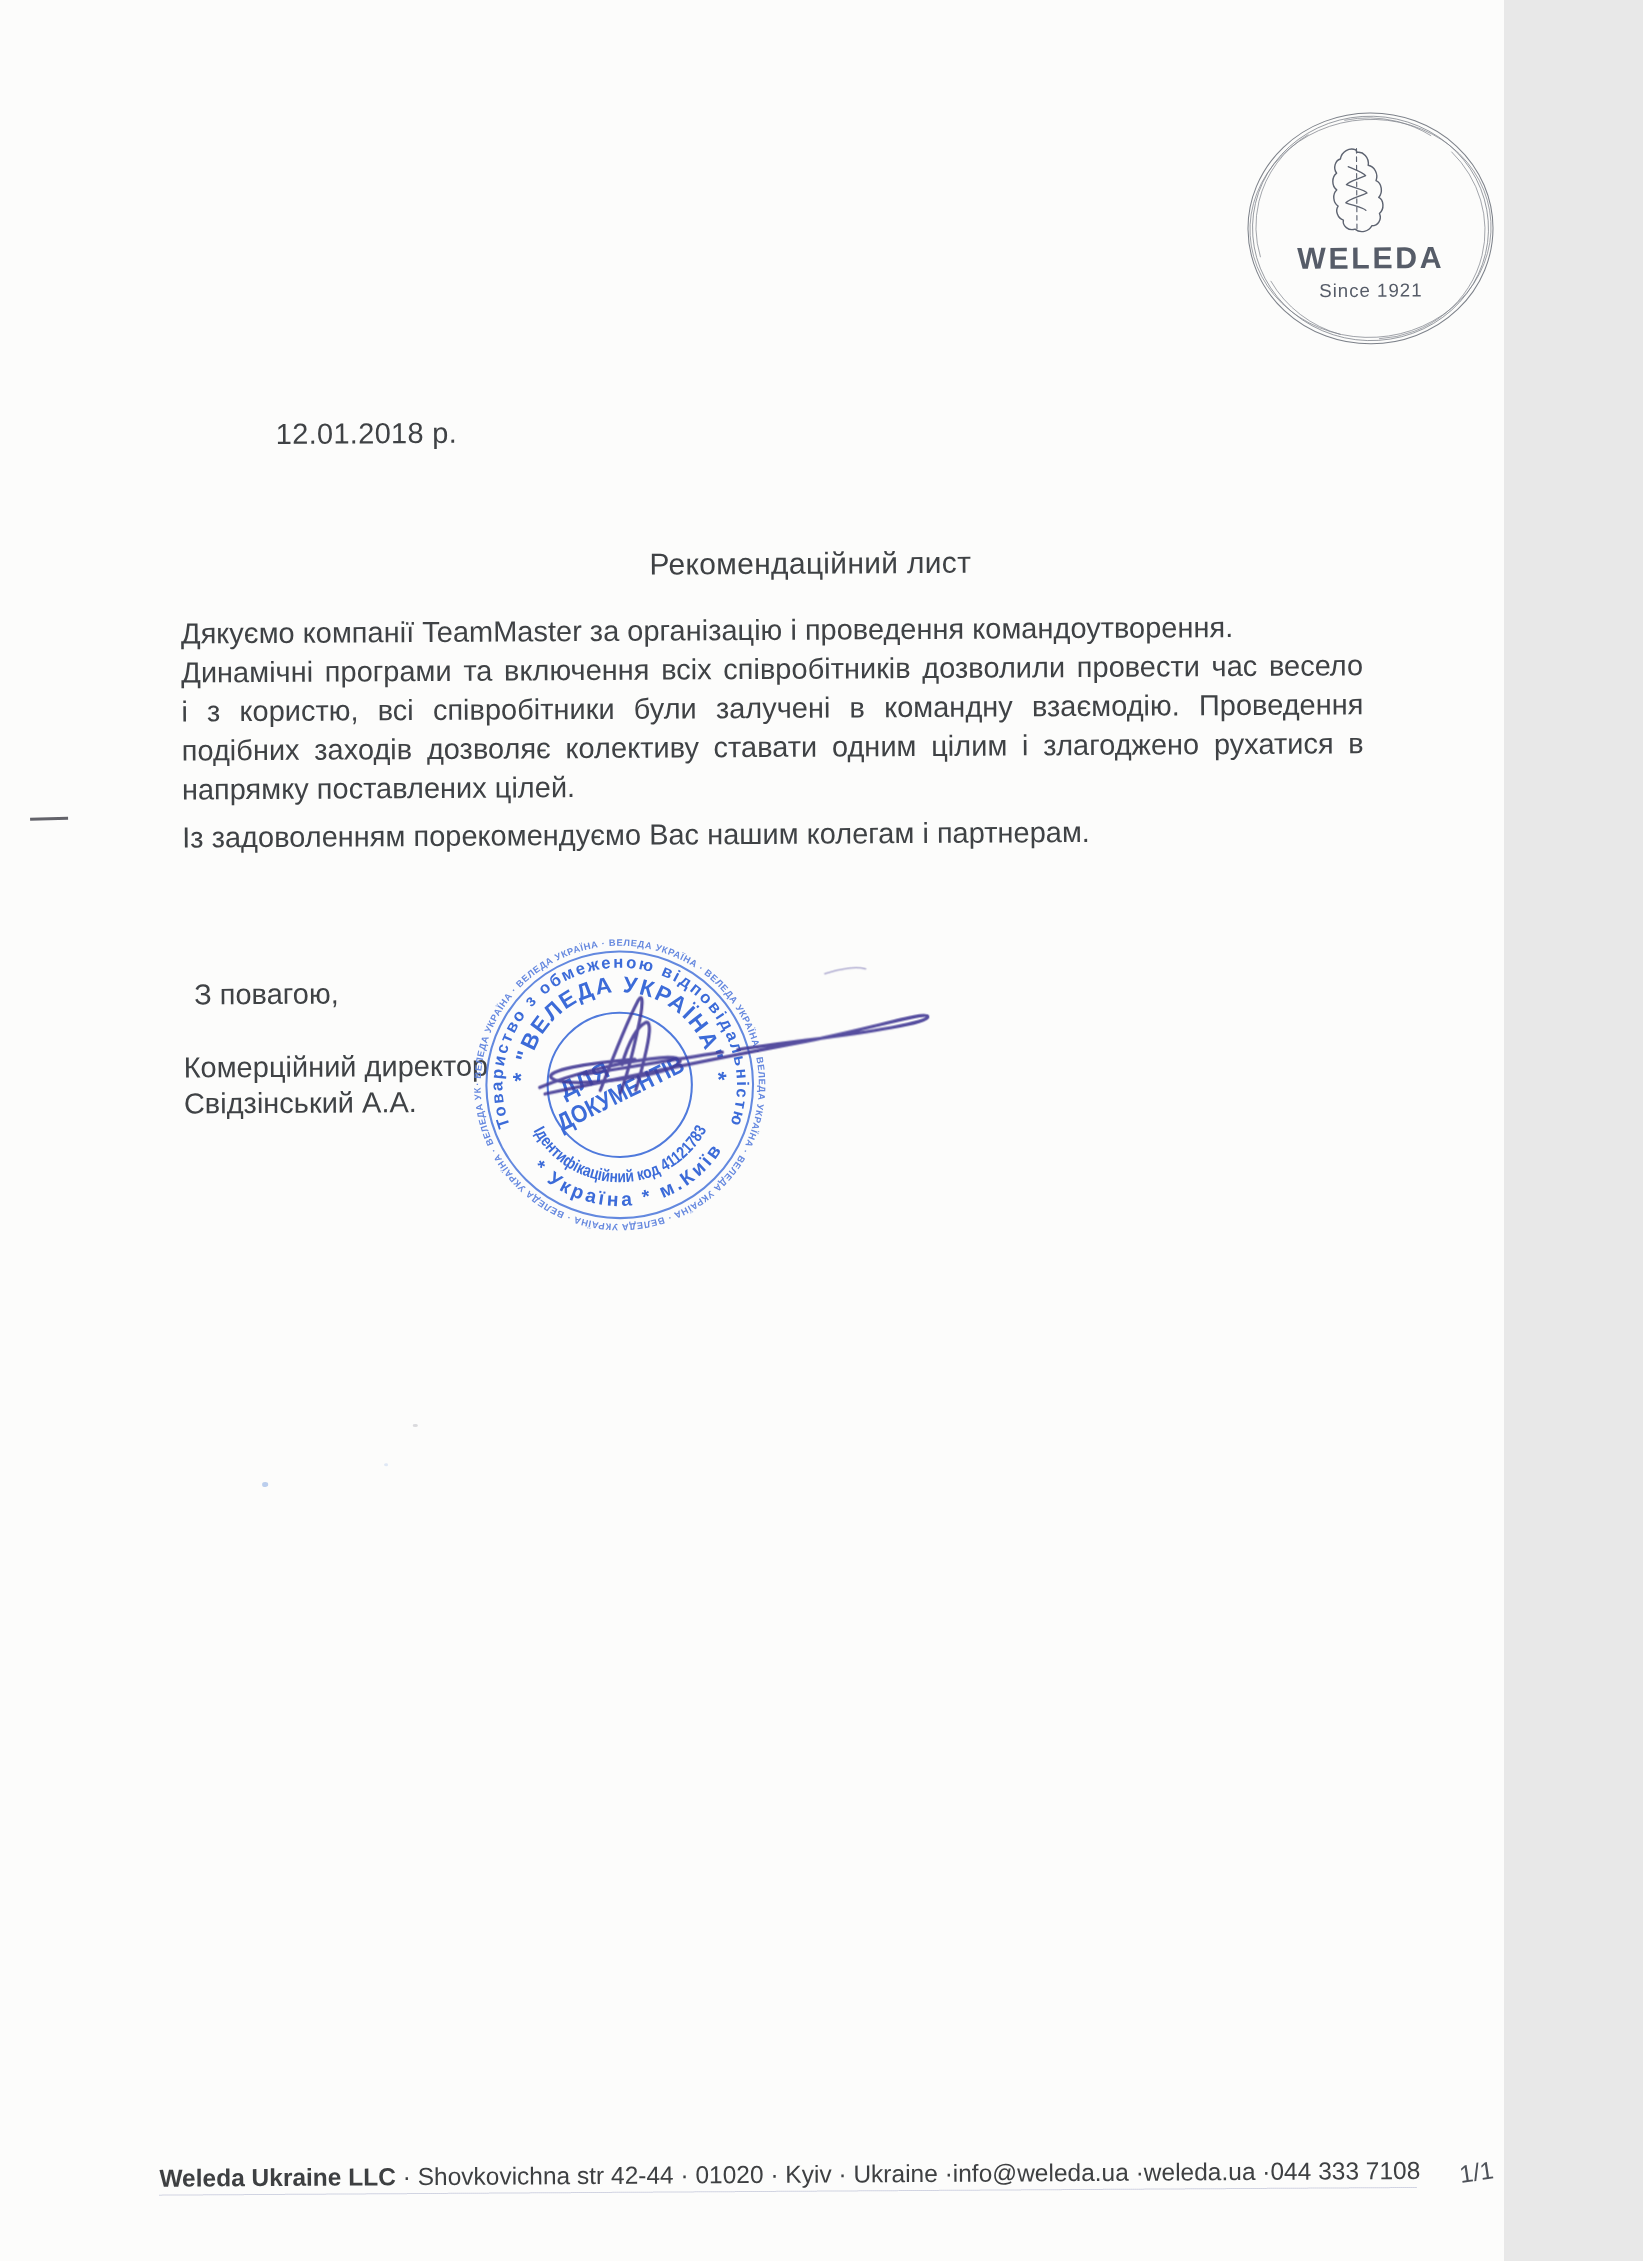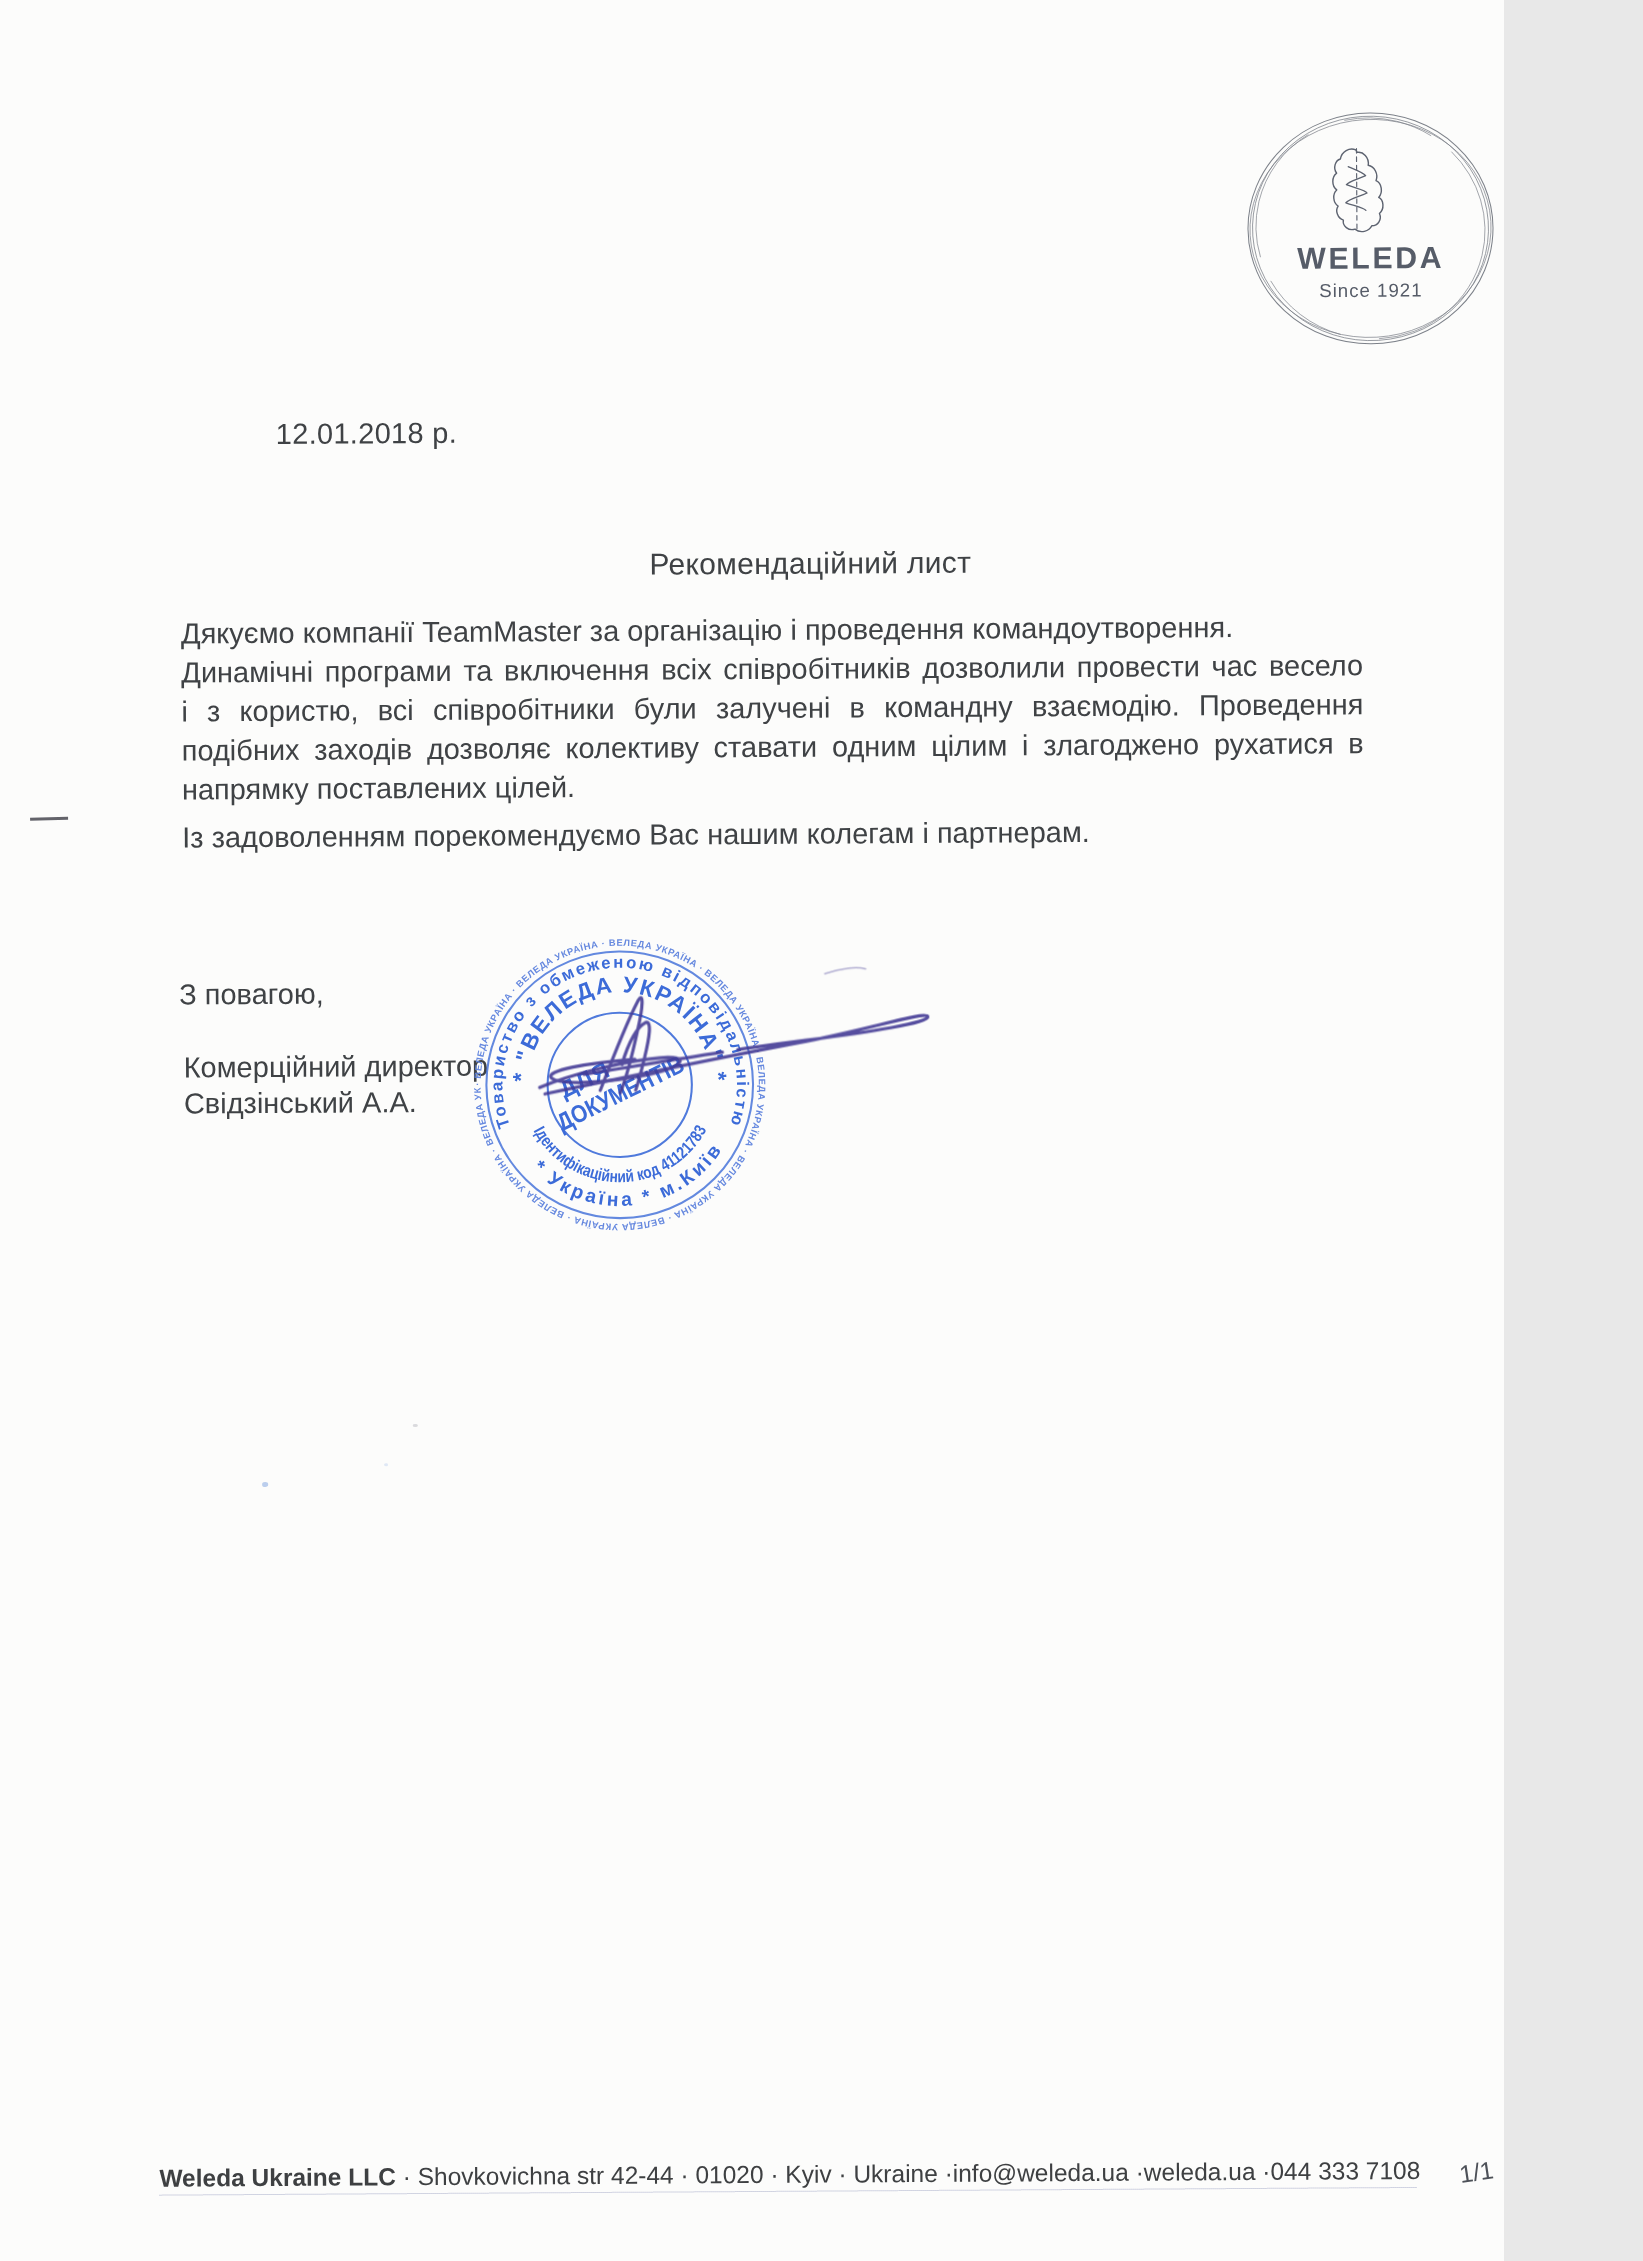--- a/index.html
+++ b/index.html
@@ -13,21 +13,21 @@
 
   .abs { position:absolute; }
 
   
   .date-line   { left:280px; top:415px; font-size:29px; letter-spacing:0.3px; }
   .page-title  { left:653px; top:547px; font-size:30px; letter-spacing:0.3px; white-space:nowrap; }
   .body-block  { left:184px; top:611px; width:1182px; font-size:29px; line-height:39px; }
   .jline       { text-align:justify; text-align-last:justify; text-justify:inter-word; }
   .nline       { text-align:left; }
   .para2       { left:184px; top:818px; font-size:29px; white-space:nowrap; }
-  .closing     { left:180px; top:975px; font-size:29px; white-space:nowrap; }
+  .closing     { left:195px; top:975px; font-size:29px; white-space:nowrap; }
   .signer-title{ left:184px; top:1048px; font-size:29px; white-space:nowrap; }
   .signer-name { left:184px; top:1084px; font-size:29px; white-space:nowrap; }
 
   
   .footer-line { left:153px; top:2161px; font-size:24.5px; color:#3e4042; white-space:nowrap; }
   .footer-line .company { font-weight:bold; }
   .footer-rule { left:153px; top:2191px; width:1257px; height:0; border-top:1.9px dotted rgba(96,105,160,0.55); }
   .page-indicator { left:1453px; top:2163px; font-size:24.5px; color:#4d5158; transform:rotate(-8deg); }
 
   

